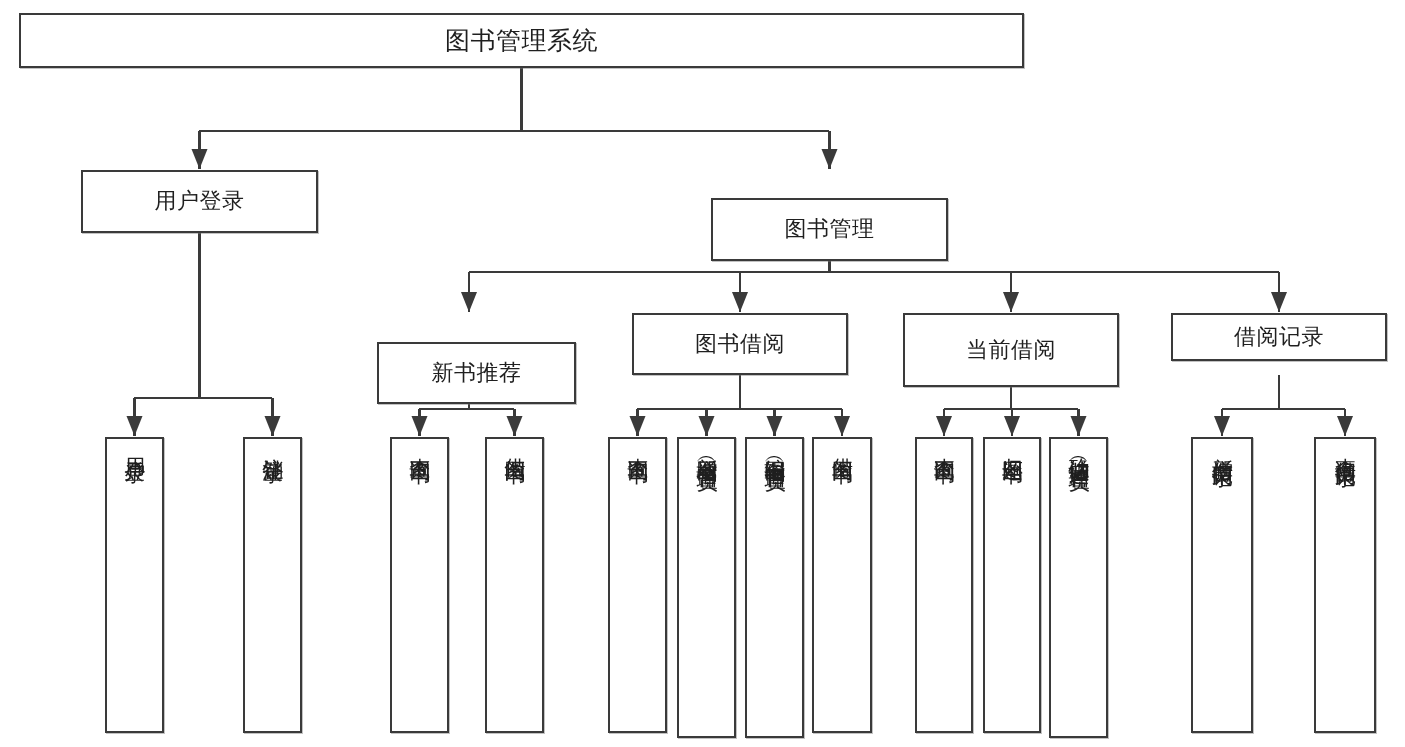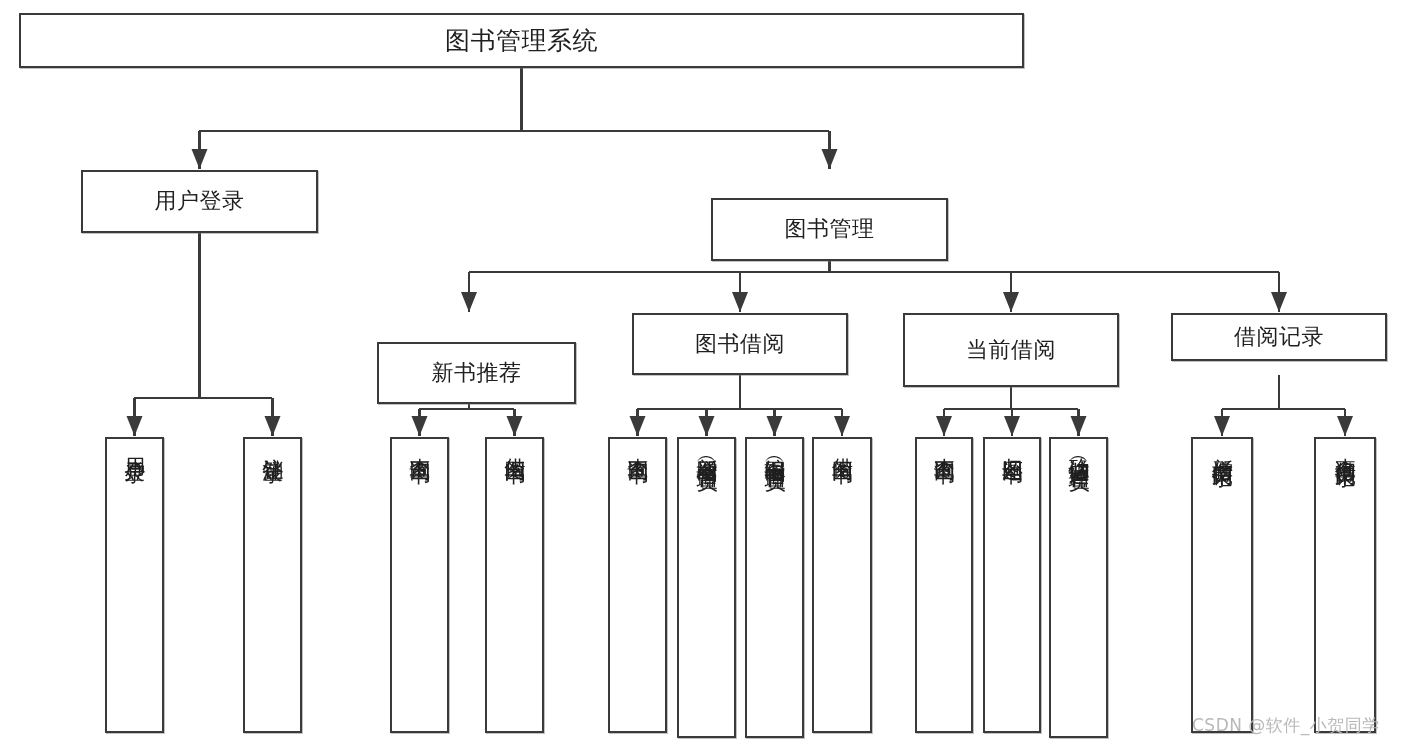--- a/index.html
+++ b/index.html
@@ -182,14 +182,13 @@
       <div class="node vertical" style="left: 1049px; top: 437px; width: 59px; height: 301px; border-color: rgb(58, 58, 58);">
         <span class="label">确认归还（管理员）</span>
       </div>
       <div class="node vertical" style="left: 1191px; top: 437px; width: 62px; height: 296px; border-color: rgb(58, 58, 58);">
         <span class="label">新增借阅记录</span>
       </div>
       <div class="node vertical" style="left: 1314px; top: 437px; width: 62px; height: 296px; border-color: rgb(58, 58, 58);">
         <span class="label">查询借阅记录</span>
       </div>
     </div>
-  <div class="watermark" style="left: 1192px; top: 714px; color: rgb(185, 185, 185);">CSDN @软件_小贺同学</div>
 </div>
 
 </body></html>

